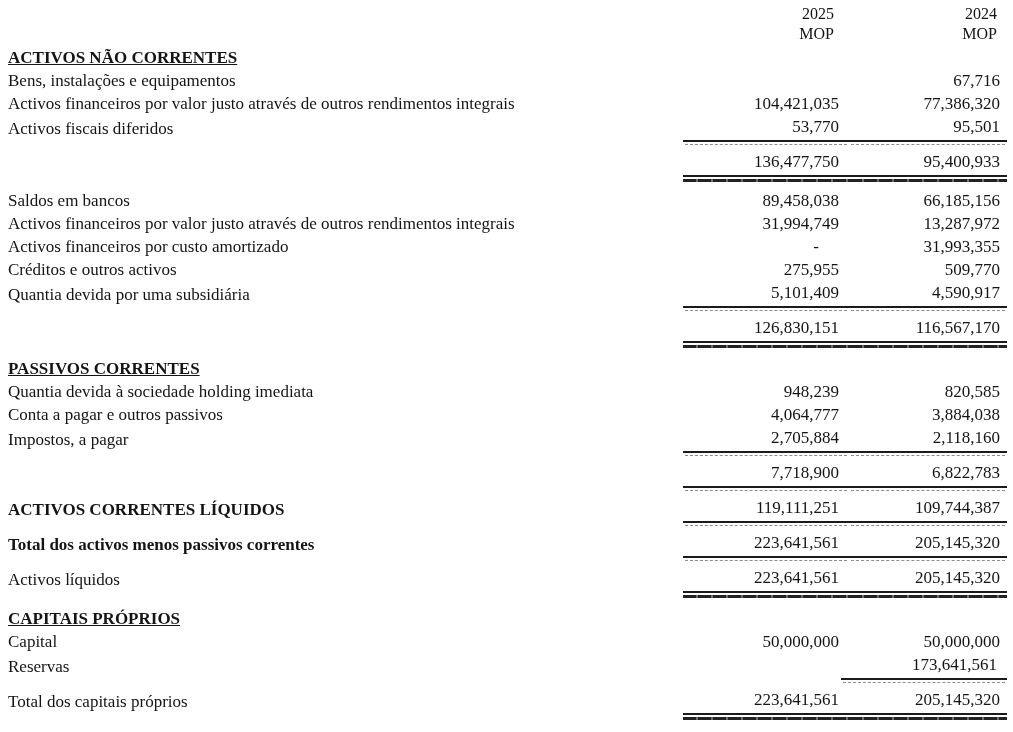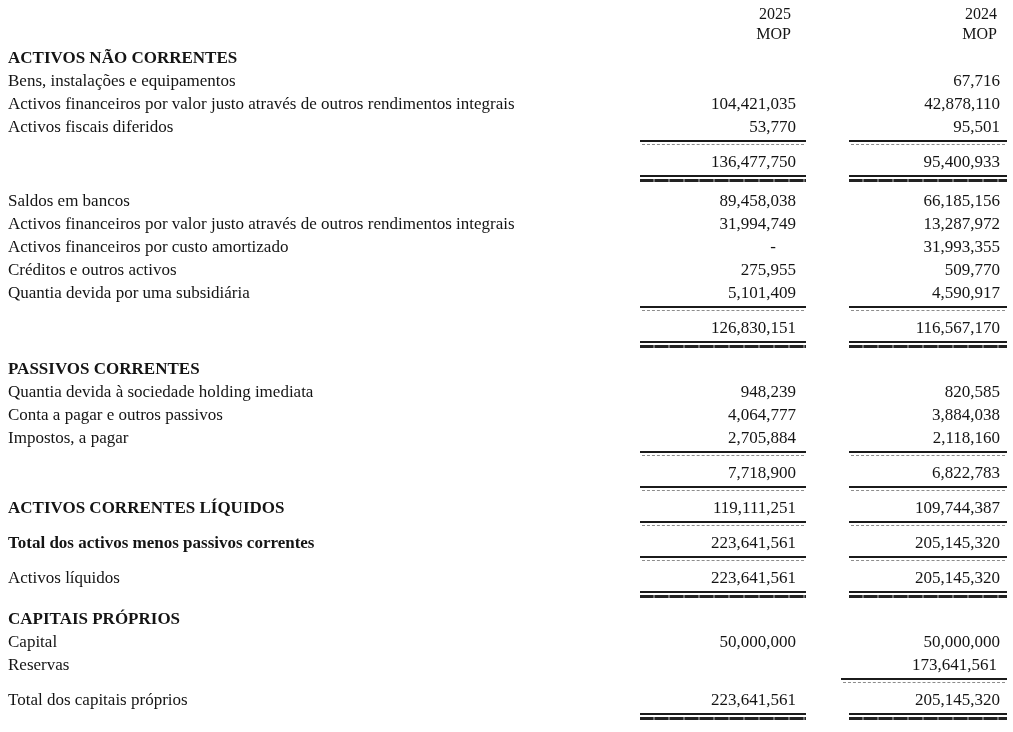--- a/index.html
+++ b/index.html
@@ -13,23 +13,22 @@
     color: #141414;
   }
   .page {
     box-sizing: border-box;
     width: 1013px;
     height: 732px;
     padding: 4px 6px 0 8px;
   }
   .row {
     display: flex;
-    align-items: flex-start;
+    align-items: center;
     white-space: nowrap;
-    gap: 43px;
   }
   .label {
     flex: 1 1 auto;
     font-size: 17px;
     line-height: 23px;
     overflow: hidden;
   }
   .amt {
     box-sizing: border-box;
     font-size: 17px;
@@ -41,20 +40,21 @@
   .c2 { width: 158px; padding-right: 7px; }
   .head .amt { font-size: 16px; line-height: 20px; }
   .head .c1 { padding-right: 15px; }
   .head .c2 { padding-right: 10px; }
   .bold { font-weight: bold; }
   .sec {
     font-weight: bold;
     font-size: 17px;
     line-height: 23px;
     margin-top: 14px;
+    text-decoration: underline;
   }
   .sec.first { margin-top: 2px; }
   
   .dash { padding-right: 30px; }
   
   .u1 {
     position: relative;
     border-bottom: 2px solid #1b1b1b;
     padding-bottom: 2px;
   }
@@ -99,21 +99,21 @@
 
   <div class="sec first">ACTIVOS NÃO CORRENTES</div>
 
   <div class="row">
     <div class="label">Bens, instalações e equipamentos</div>
     <div class="amt c2">67,716</div>
   </div>
   <div class="row">
     <div class="label">Activos financeiros por valor justo através de outros rendimentos integrais</div>
     <div class="amt c1">104,421,035</div>
-    <div class="amt c2">42,878,110</div>
+    <div class="amt c2">77,386,320</div>
   </div>
   <div class="row ruled">
     <div class="label">Activos fiscais diferidos</div>
     <div class="amt c1 u1">53,770</div>
     <div class="amt c2 u1">95,501</div>
   </div>
   <div class="row total-row ruled2">
     <div class="label"></div>
     <div class="amt c1 u2">136,477,750</div>
     <div class="amt c2 u2">95,400,933</div>

